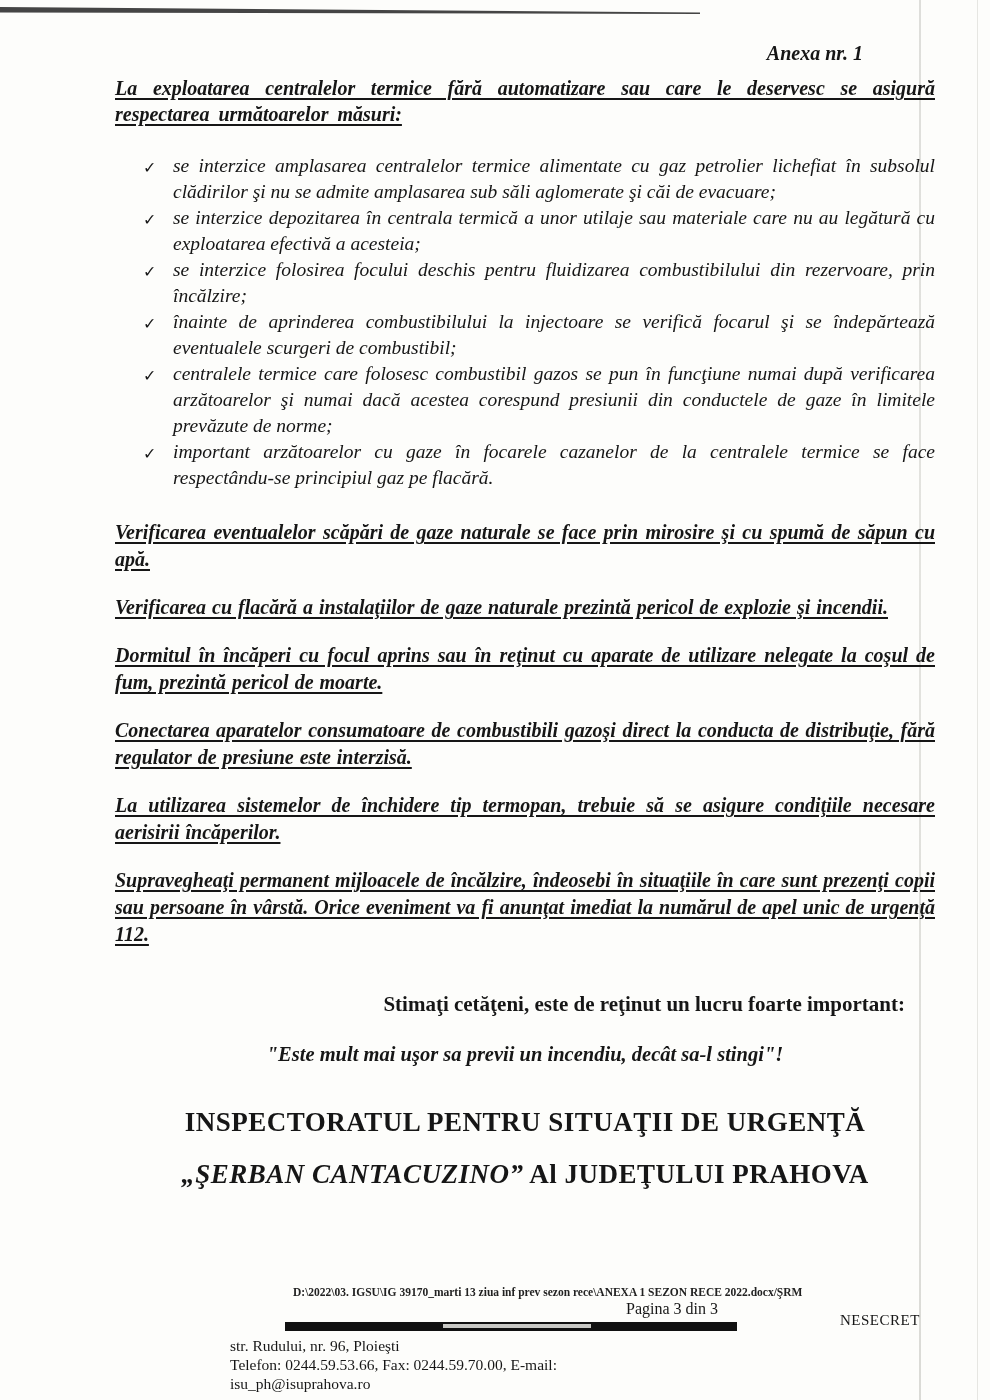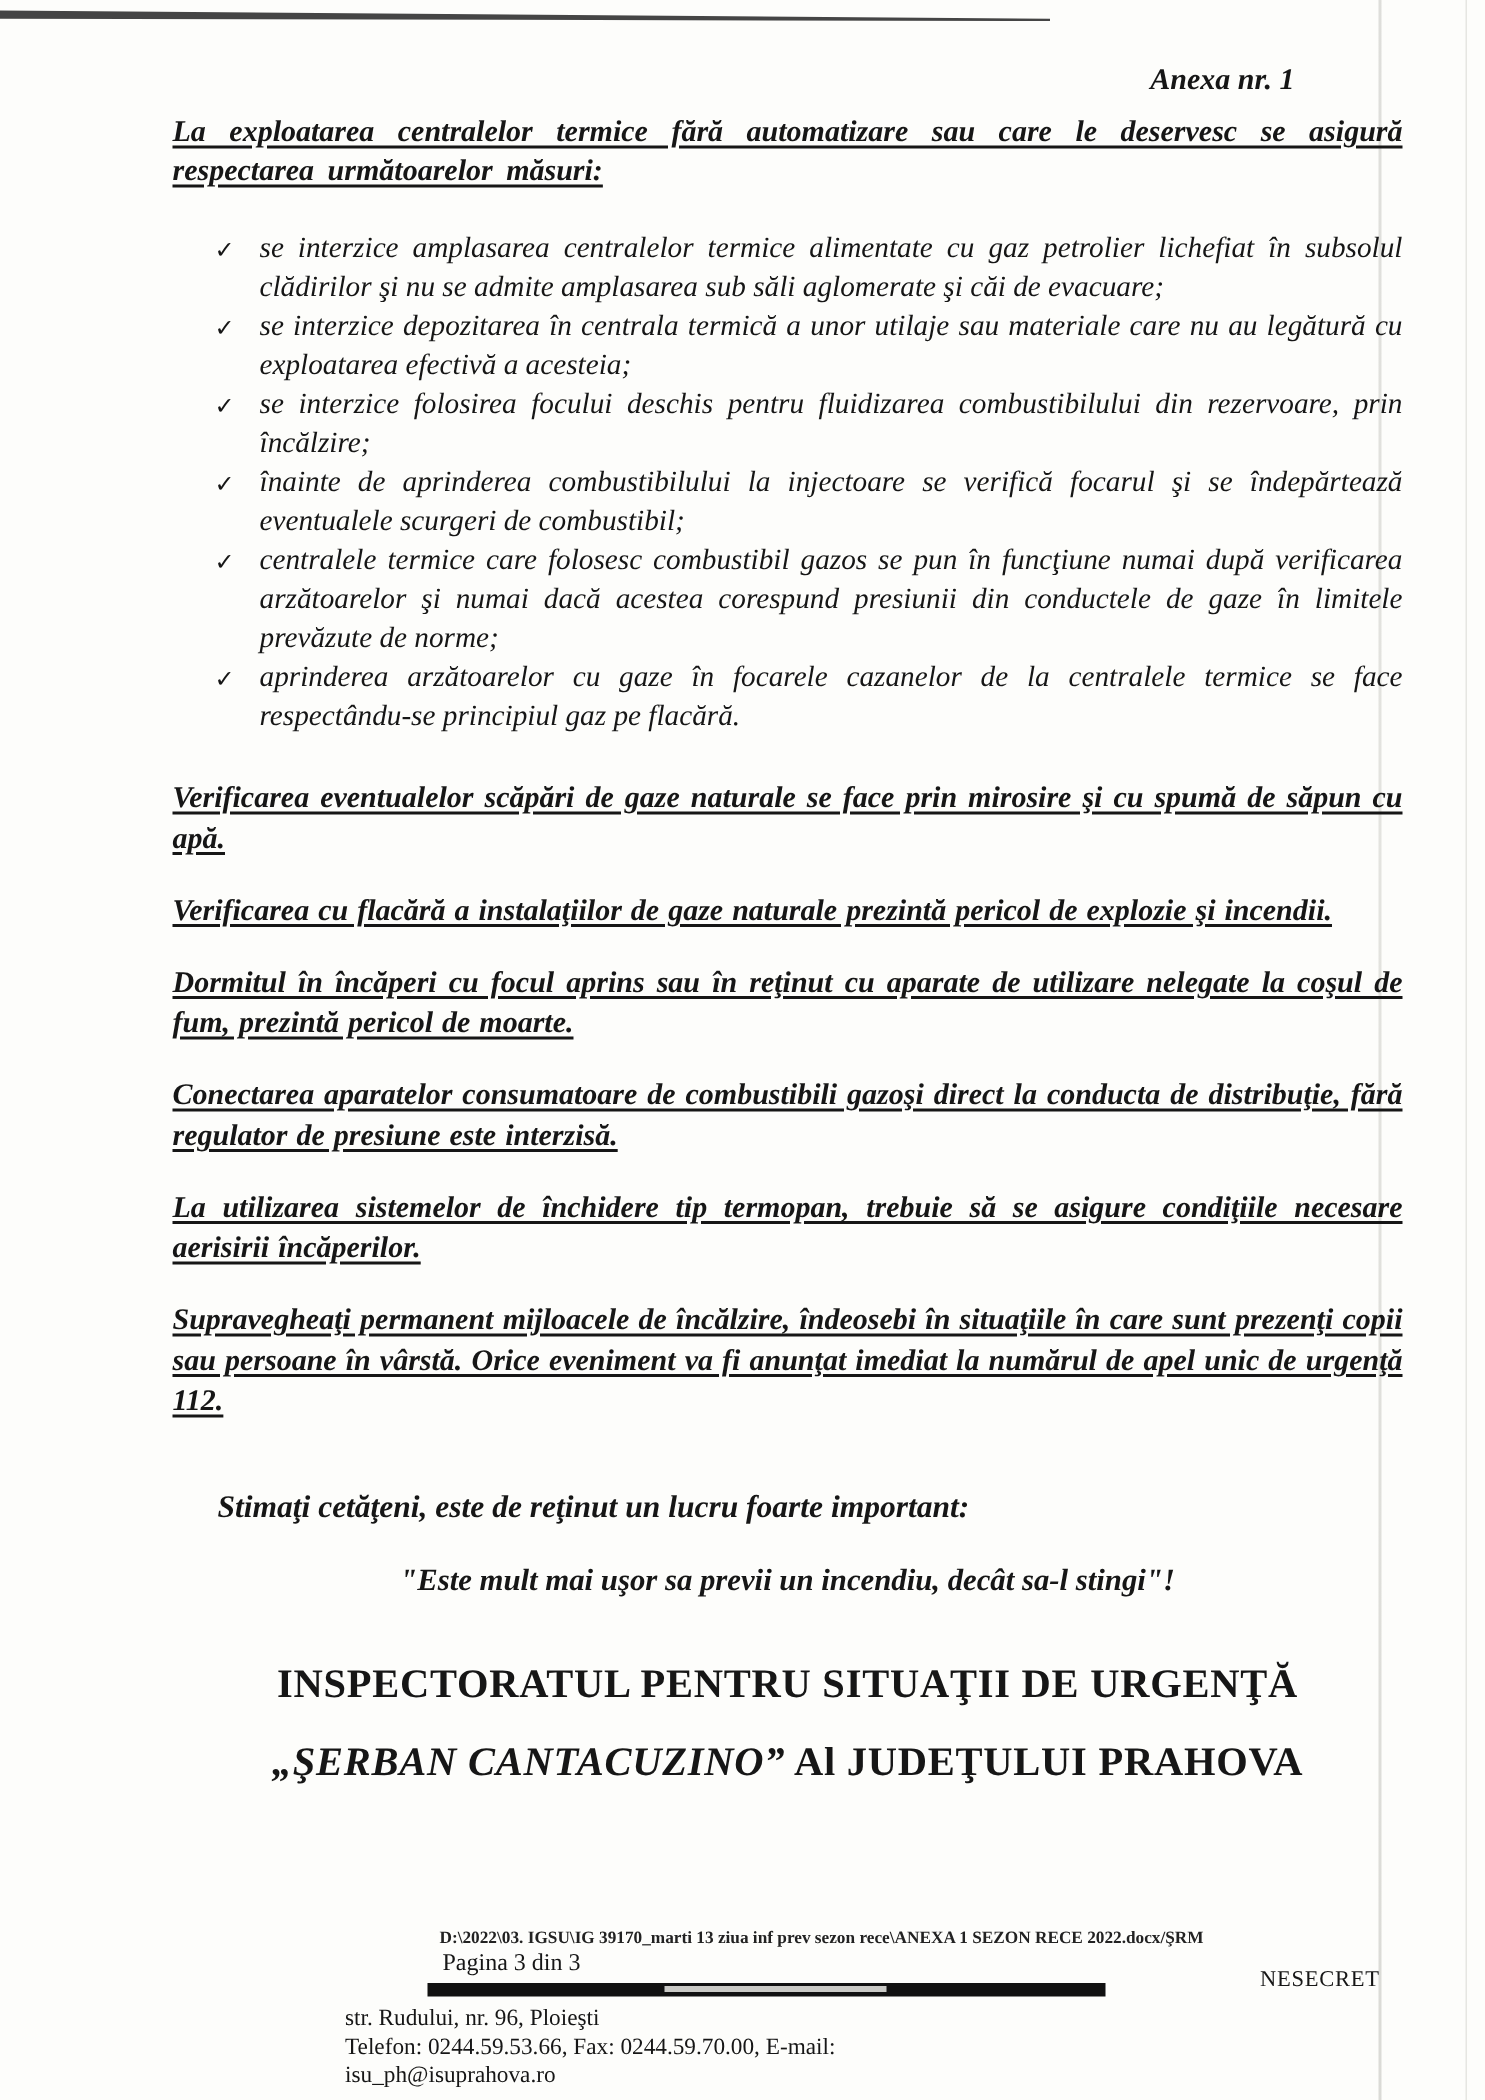--- a/index.html
+++ b/index.html
@@ -39,33 +39,33 @@
   .bullet-item .btext { flex: 1; text-align: justify; }
 
   .warnings { margin-top: 28px; }
   .warning {
     font-weight: bold; font-style: italic; font-size: 20px; line-height: 27px;
     text-align: justify; margin: 0 0 21px 0;
     text-decoration: underline; text-decoration-thickness: 2px; text-underline-offset: 3px;
     word-spacing: 1px;
   }
 
-  .notice { text-align: left; font-weight: bold; font-size: 21px; margin: 44px 30px 0 30px; font-style: italic; }
+  .notice { text-align: right; font-weight: bold; font-size: 21px; margin: 44px 30px 0 30px; }
   .quote  { text-align: center; font-weight: bold; font-style: italic; font-size: 20.5px;
             margin: 26px 30px 0 30px; }
 
   .org { text-align: center; margin-top: 30px; font-weight: bold; font-size: 27px;
          line-height: 52px; letter-spacing: .5px; }
   .org .quoted { font-style: italic; }
 
   
   .footer { position: absolute; left: 0; top: 1284px; width: 990px; font-family: "Liberation Serif", serif; }
   .file-ref { position: absolute; left: 293px; top: 2px; width: 450px; font-size: 11.5px;
               color: #222; white-space: nowrap; font-weight: bold; }
-  .page-num { position: absolute; left: 295px; top: 16px; width: 440px; text-align: left;
+  .page-num { position: absolute; left: 278px; top: 16px; width: 440px; text-align: right;
               font-size: 16px; }
   .footer-bar { position: absolute; left: 285px; top: 38px; width: 452px; height: 9px;
                 background: #111; }
   .footer-bar .inset { position: absolute; left: 158px; top: 2px; width: 148px; height: 4px;
                        background: #c9c9c5; }
   .classification { position: absolute; left: 840px; top: 28px; font-size: 15px; letter-spacing: .5px; }
   .address-block { position: absolute; left: 230px; top: 52px; width: 440px; text-align: left;
                    font-size: 15.5px; line-height: 19px; }
 </style>
 </head>
@@ -101,21 +101,21 @@
       <li class="bullet-item">
         <span class="check">✓</span>
         <span class="btext">înainte de aprinderea combustibilului la injectoare se verifică focarul şi se îndepărtează eventualele scurgeri de combustibil;</span>
       </li>
       <li class="bullet-item">
         <span class="check">✓</span>
         <span class="btext">centralele termice care folosesc combustibil gazos se pun în funcţiune numai după verificarea arzătoarelor şi numai dacă acestea corespund presiunii din conductele de gaze în limitele prevăzute de norme;</span>
       </li>
       <li class="bullet-item">
         <span class="check">✓</span>
-        <span class="btext">aprinderea arzătoarelor cu gaze în focarele cazanelor de la centralele termice se face respectându-se principiul gaz pe flacără.</span>
+        <span class="btext">important arzătoarelor cu gaze în focarele cazanelor de la centralele termice se face respectându-se principiul gaz pe flacără.</span>
       </li>
     </ul>
 
     <div class="warnings">
       <p class="warning">Verificarea eventualelor scăpări de gaze naturale se face prin mirosire şi cu spumă de săpun cu apă.</p>
       <p class="warning">Verificarea cu flacără a instalaţiilor de gaze naturale prezintă pericol de explozie şi incendii.</p>
       <p class="warning">Dormitul în încăperi cu focul aprins sau în reţinut cu aparate de utilizare nelegate la coşul de fum, prezintă pericol de moarte.</p>
       <p class="warning">Conectarea aparatelor consumatoare de combustibili gazoşi direct la conducta de distribuţie, fără regulator de presiune este interzisă.</p>
       <p class="warning">La utilizarea sistemelor de închidere tip termopan, trebuie să se asigure condiţiile necesare aerisirii încăperilor.</p>
       <p class="warning">Supravegheaţi permanent mijloacele de încălzire, îndeosebi în situaţiile în care sunt prezenţi copii sau persoane în vârstă. Orice eveniment va fi anunţat imediat la numărul de apel unic de urgenţă 112.</p>

